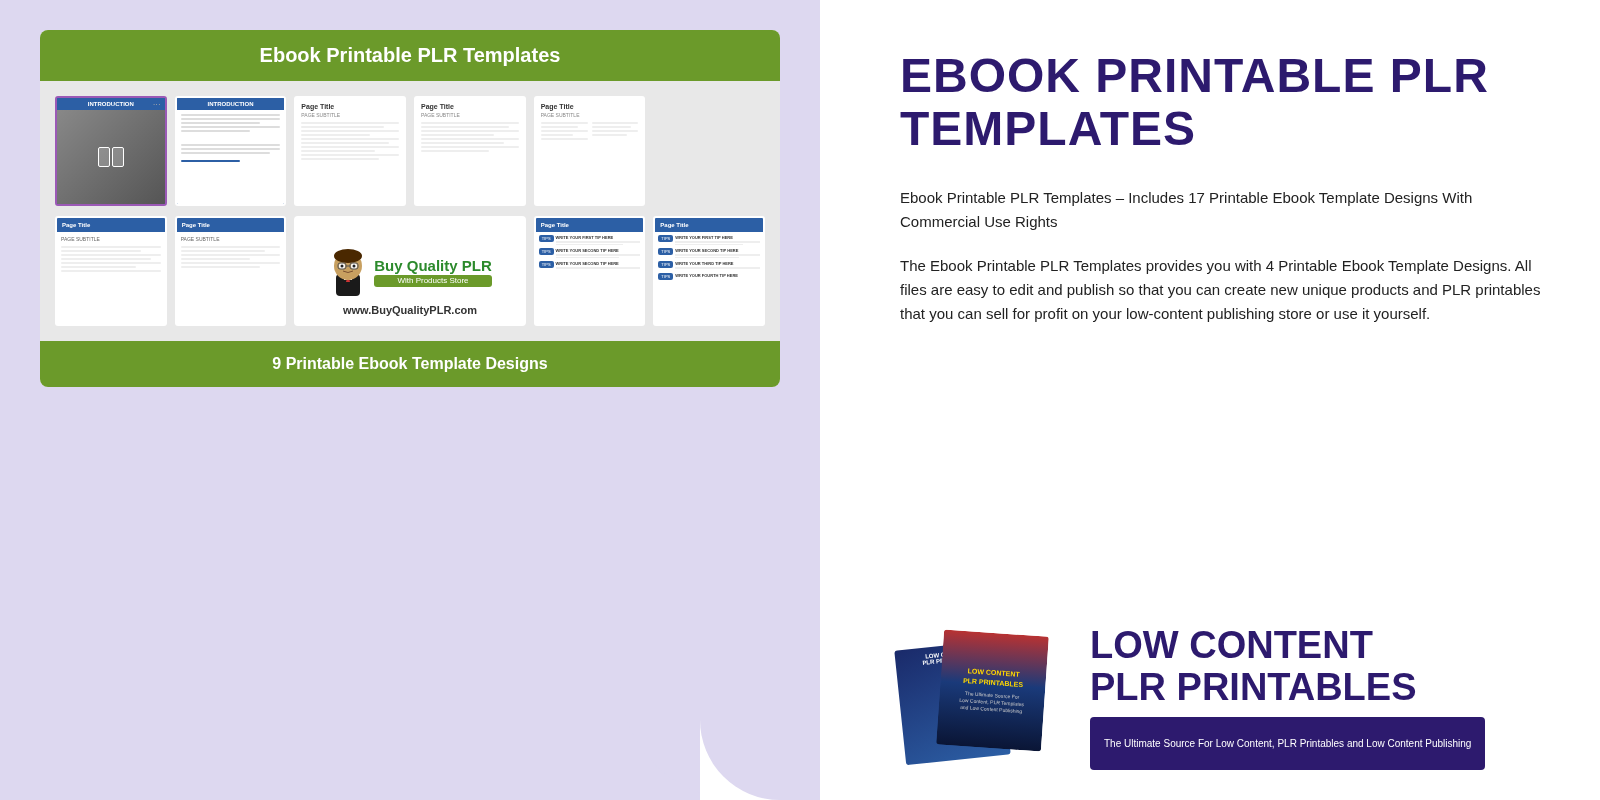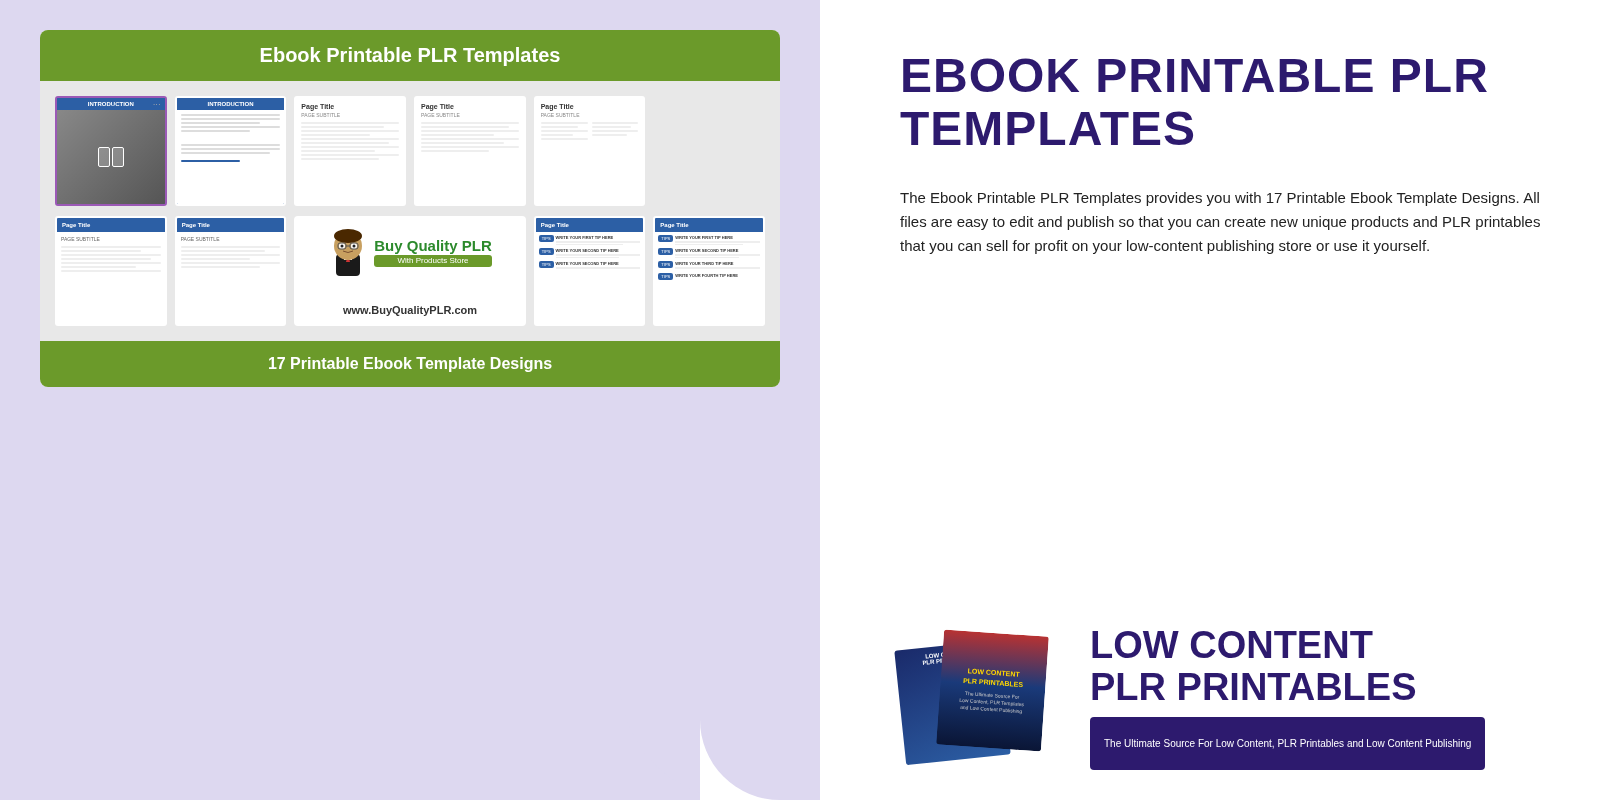--- a/index.html
+++ b/index.html
@@ -345,21 +345,21 @@
                 <div style="height:2px;background:#eee;border-radius:1px;"></div>
                 <div style="height:2px;background:#eee;border-radius:1px;width:85%;"></div>
                 <div style="height:2px;background:#eee;border-radius:1px;"></div>
                 <div style="height:2px;background:#eee;border-radius:1px;width:70%;"></div>
                 <div style="height:2px;background:#eee;border-radius:1px;"></div>
                 <div style="height:2px;background:#eee;border-radius:1px;width:80%;"></div>
               </div>
             </div>
           </div>
 
-          <div style="grid-column:span 2;background:#fff;border-radius:4px;display:flex;flex-direction:column;align-items:center;justify-content:space-between;padding:10px;height:110px;">
+          <div style="grid-column:span 2;background:#fff;border-radius:4px;display:flex;flex-direction:column;align-items:center;justify-content:flex-end;padding:10px;height:110px;">
             <div style="display:flex;align-items:center;gap:6px;">
 
               <svg width="40" height="52" viewBox="0 0 40 52">
 
                 <rect x="8" y="28" width="24" height="22" rx="4" fill="#1a1a1a"></rect>
 
                 <rect x="16" y="28" width="8" height="6" rx="0" fill="#fff"></rect>
                 <polygon points="20,28 18,36 22,36" fill="#cc3333"></polygon>
 
                 <ellipse cx="20" cy="20" rx="14" ry="14" fill="#c8a060"></ellipse>
@@ -449,30 +449,31 @@
                     <div style="font-size:4px;font-weight:bold;color:#333;margin-bottom:1px;">WRITE YOUR FOURTH TIP HERE</div>
                   </div>
                 </div>
               </div>
             </div>
           </div>
         </div>
 
       </div>
 
-      <div style="background:#6b9a2a;color:#fff;font-size:16px;font-weight:bold;text-align:center;padding:14px;">17 Printable Ebook Template Designs</div>
+      <div style="background:#6b9a2a;color:#fff;font-size:16px;font-weight:bold;text-align:center;padding:14px;">9 Printable Ebook Template Designs</div>
     </div>
   </div>
 </div>
 
 <div class="right-panel">
 
   <div class="right-top">
     <h1 class="main-title">Ebook Printable PLR Templates</h1>
-    <p class="description-text">The Ebook Printable PLR Templates provides you with 17 Printable Ebook Template Designs. All files are easy to edit and publish so that you can create new unique products and PLR printables that you can sell for profit on your low-content publishing store or use it yourself.</p>
+    <p class="description-text">Ebook Printable PLR Templates – Includes 17 Printable Ebook Template Designs With Commercial Use Rights</p>
+    <p class="description-text">The Ebook Printable PLR Templates provides you with 4 Printable Ebook Template Designs. All files are easy to edit and publish so that you can create new unique products and PLR printables that you can sell for profit on your low-content publishing store or use it yourself.</p>
   </div>
 
   <div style="display:flex;align-items:center;gap:20px;margin-top:20px;">
 
     <div style="position:relative;width:170px;height:130px;flex-shrink:0;">
 
       <div style="position:absolute;width:105px;height:115px;background:linear-gradient(160deg,#1a2a6a,#2c5fa5);border-radius:3px;top:12px;left:0;transform:rotate(-6deg);overflow:hidden;">
         <div style="padding:6px;color:#fff;font-size:6px;text-align:center;font-weight:bold;">LOW CONTENT<br>PLR PRINTABLES</div>
       </div>
 

